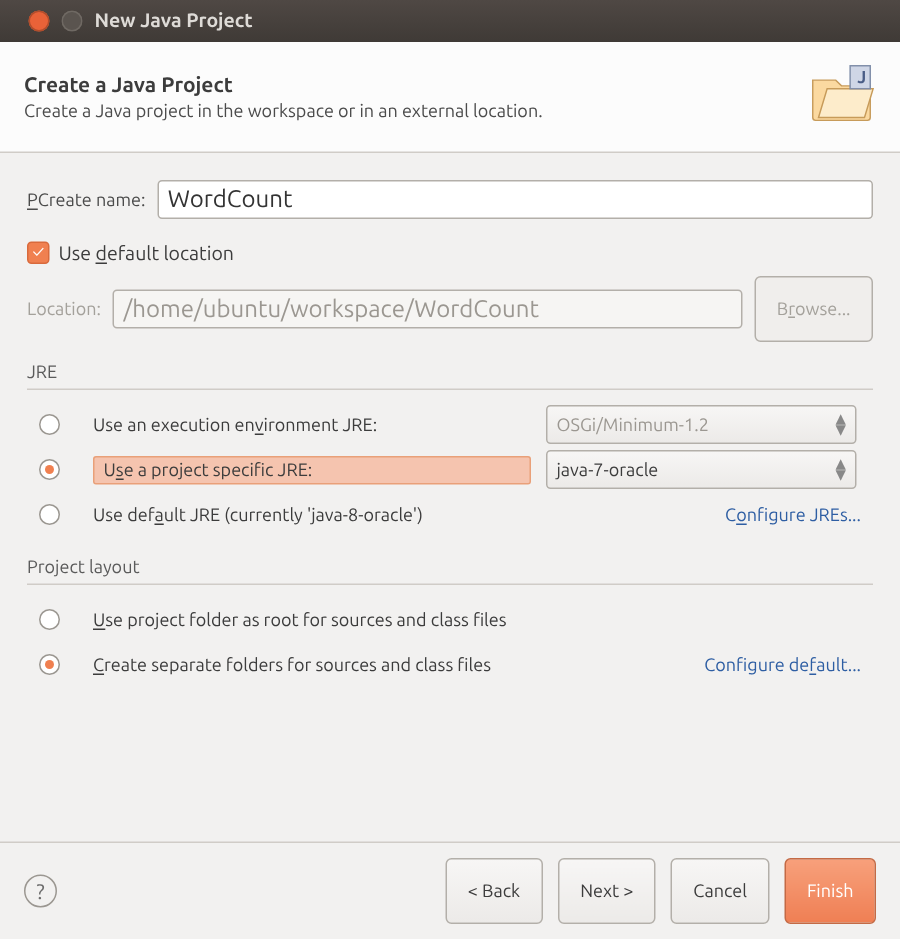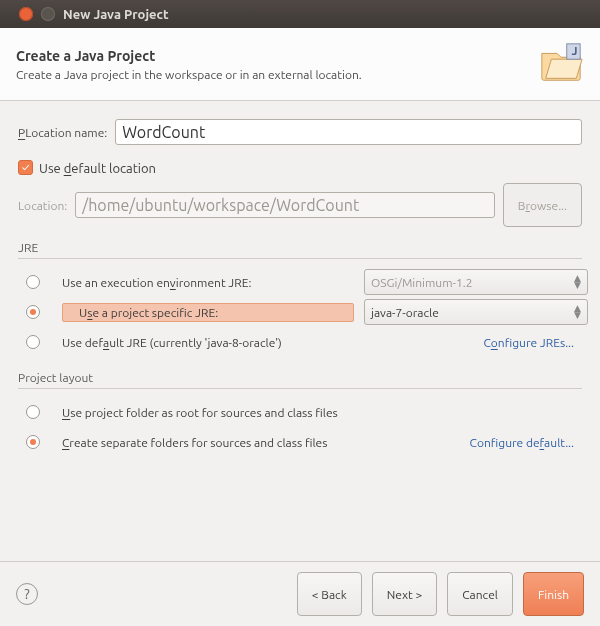--- a/index.html
+++ b/index.html
@@ -79,26 +79,26 @@
     border:1px solid #9b9791; border-radius:50%;
     display:inline-flex; align-items:center; justify-content:center;
     background:#fff;
   }
   .radio.checked::after { content:""; width:6px; height:6px; border-radius:50%; background:#f08050; }
   .radio-row { display:flex; align-items:center; gap:10px; height:30px; }
   .radio-label { font-size:12px; color:#3c3c3c; }
   .radio-row.hl .radio-label {
     background:#f5c4af;
     border:1px solid #e9a079;
-    padding:2px 16px;
+    padding:2px 6px;
     border-radius:2px;
     color:#3c3c3c;
   }
   .select {
-    width:224px; height:26px;
+    width:207px; height:26px;
     border:1px solid #b3afa9; border-radius:3px;
     display:flex; align-items:center; justify-content:space-between;
     padding:0 6px; font-size:12px;
     background:linear-gradient(#f7f6f5,#eceae8);
     color:#3c3c3c;
   }
   .select.disabled { color:#9b9791; }
   .select .arrows { font-size:9px; color:#888; display:flex; flex-direction:column; line-height:7px; }
   .groupset {}
   .groupset-title { font-size:12px; color:#5b5b5b; margin-bottom:2px; }
@@ -135,21 +135,21 @@
       <path d="M4 14h16l4 4h20v22a2 2 0 0 1-2 2H6a2 2 0 0 1-2-2z" fill="#fbd9a0" stroke="#c79b5a"></path>
       <path d="M8 40l6-20h32l-6 20z" fill="#fdeccb" stroke="#c79b5a"></path>
       <rect x="30" y="4" width="14" height="16" fill="#cfd6e6" stroke="#7f8da8"></rect>
       <text x="35" y="16" font-family="serif" font-size="12" fill="#4a5d86" font-weight="bold">J</text>
     </svg>
   </div>
 </div>
 
 <div class="content">
   <div class="row">
-    <span class="label"><u>P</u><span>Location name:</span></span>
+    <span class="label"><u>P</u><span>Create name:</span></span>
     <input class="input-text" value="WordCount" style="">
   </div>
 
   <div>
     <label class="cb">
       <span class="cbbox checked"></span>
       <span class="cb-label">Use <u>d</u>efault location</span>
     </label>
     <div class="row" style="margin-top:8px;">
       <span class="label disabled">Location:</span>

